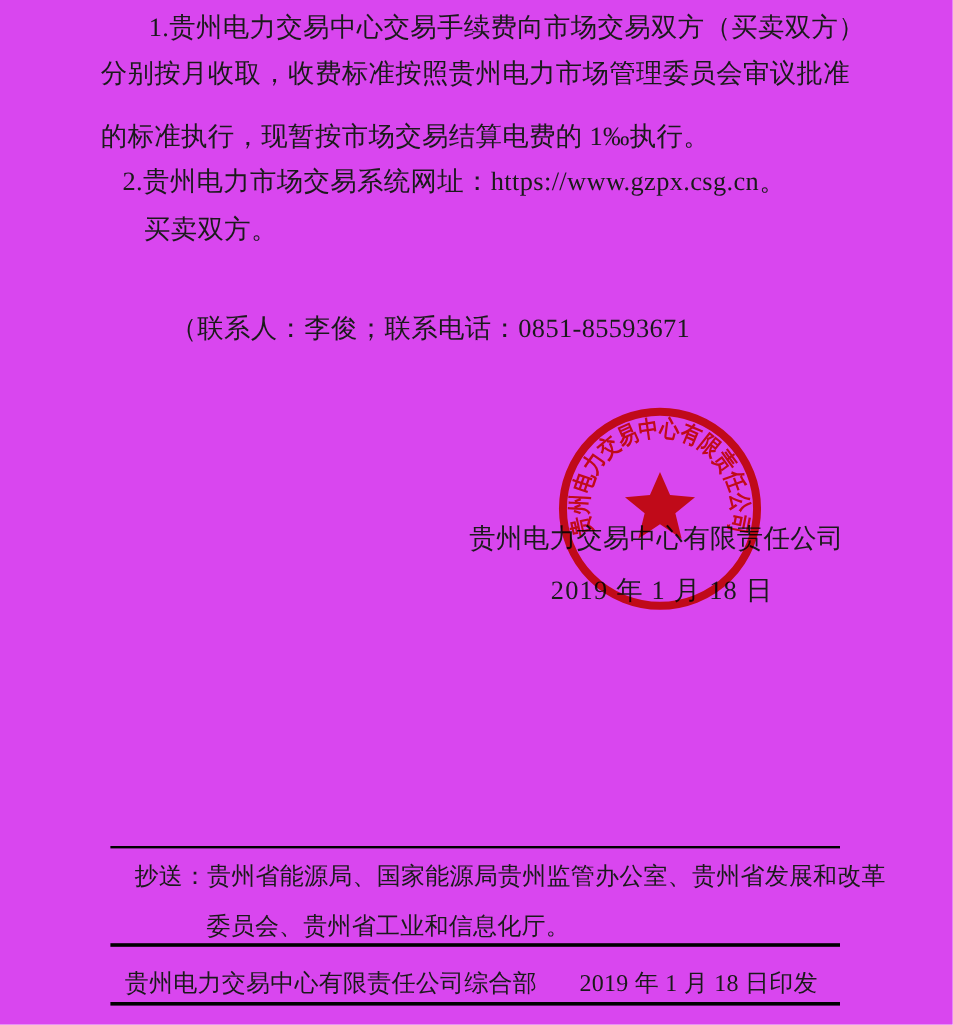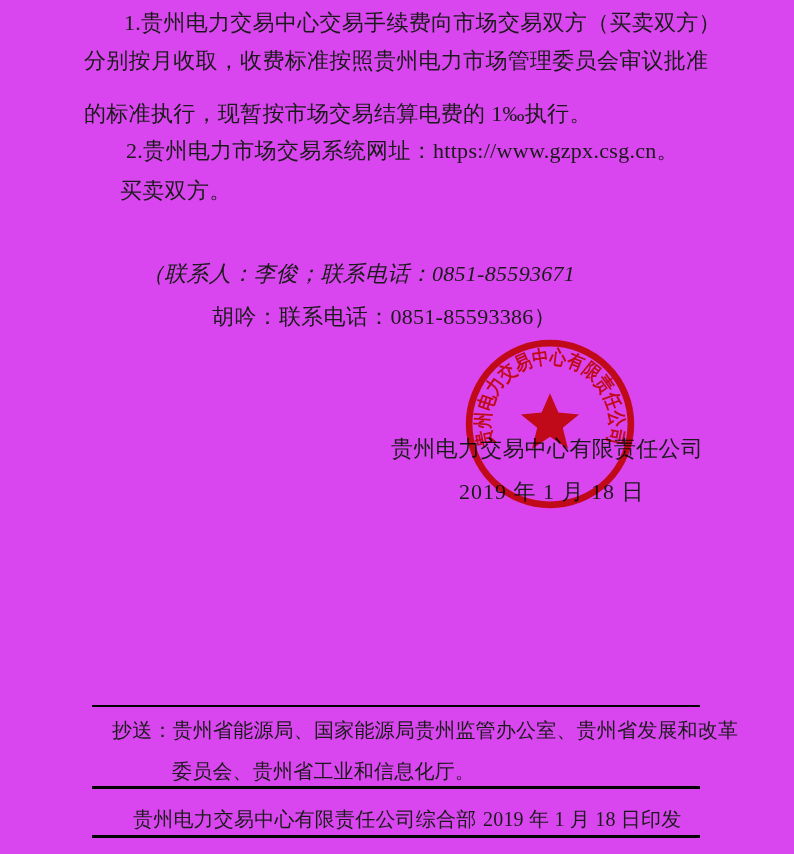--- a/index.html
+++ b/index.html
@@ -69,39 +69,38 @@
   }
 </style>
 </head>
 <body>
 
 <div class="page">
 
   <div class="bodyline" style="left:124px; top:10px;">1.贵州电力交易中心交易手续费向市场交易双方（买卖双方）</div>
   <div class="bodyline" style="left:84px; top:50px;font-family:Liberation Mono, monospace;">分别按月收取，收费标准按照贵州电力市场管理委员会审议批准</div>
   <div class="bodyline" style="left:84px; top:89px;margin-top:12px;">的标准执行，现暂按市场交易结算电费的 1‰执行。</div>
-  <div class="bodyline" style="left:126px; top:138px;text-align:center;">2.贵州电力市场交易系统网址：https://www.gzpx.csg.cn。</div>
+  <div class="bodyline" style="left:102px; top:138px;text-align:center;">2.贵州电力市场交易系统网址：https://www.gzpx.csg.cn。</div>
   <div class="bodyline" style="left:120px; top:178px;">买卖双方。</div>
 
-  <div class="bodyline" style="left:142px; top:261px;font-style:italic;">（联系人：李俊；联系电话：0851-85593671</div>
-  <div class="bodyline" style="left:212px; top:304px;">胡吟：联系电话：0851-85593386）</div>
+  <div class="bodyline" style="left:142px; top:261px;">（联系人：李俊；联系电话：0851-85593671</div>
 
   <div class="company-line">贵州电力交易中心有限责任公司</div>
   <div class="date-line">2019 年 1 月 18 日</div>
 
   <svg class="seal" viewBox="0 0 168 168">
     <circle cx="84" cy="84" r="79" fill="none" stroke="#e2231a" stroke-width="6.5"></circle>
     <path id="sealArc" d="M 28.6 104.2 A 59 59 0 1 1 139.4 104.2" fill="none"></path>
     <text font-size="19" font-weight="bold" fill="#e2231a" font-family="Liberation Serif, DejaVu Serif, serif">
       <textPath href="#sealArc" startOffset="0" textLength="225" lengthAdjust="spacingAndGlyphs">贵州电力交易中心有限责任公司</textPath>
     </text>
     <polygon fill="#e2231a" points="84,54 92.2,72.7 112.5,74.7 96.5,87.6 101.6,108.3 84,96.5 66.4,108.3 71.5,87.6 55.5,74.7 75.8,72.7"></polygon>
   </svg>
 
   <div class="rule rule-1"></div>
   <div class="footline" style="left:112px; top:717px;">抄送：贵州省能源局、国家能源局贵州监管办公室、贵州省发展和改革</div>
   <div class="footline" style="left:172px; top:758px;">委员会、贵州省工业和信息化厅。</div>
   <div class="rule rule-2"></div>
-  <div class="footline" style="left:104px; top:806px;margin-left:29px;">贵州电力交易中心有限责任公司综合部</div>
+  <div class="footline" style="left:104px; top:806px;">贵州电力交易中心有限责任公司综合部</div>
   <div class="footline" style="left:483px; top:806px;font-family:Liberation Serif, serif;">2019 年 1 月 18 日印发</div>
   <div class="rule rule-3"></div>
 
 </div>
 
 </body></html>

